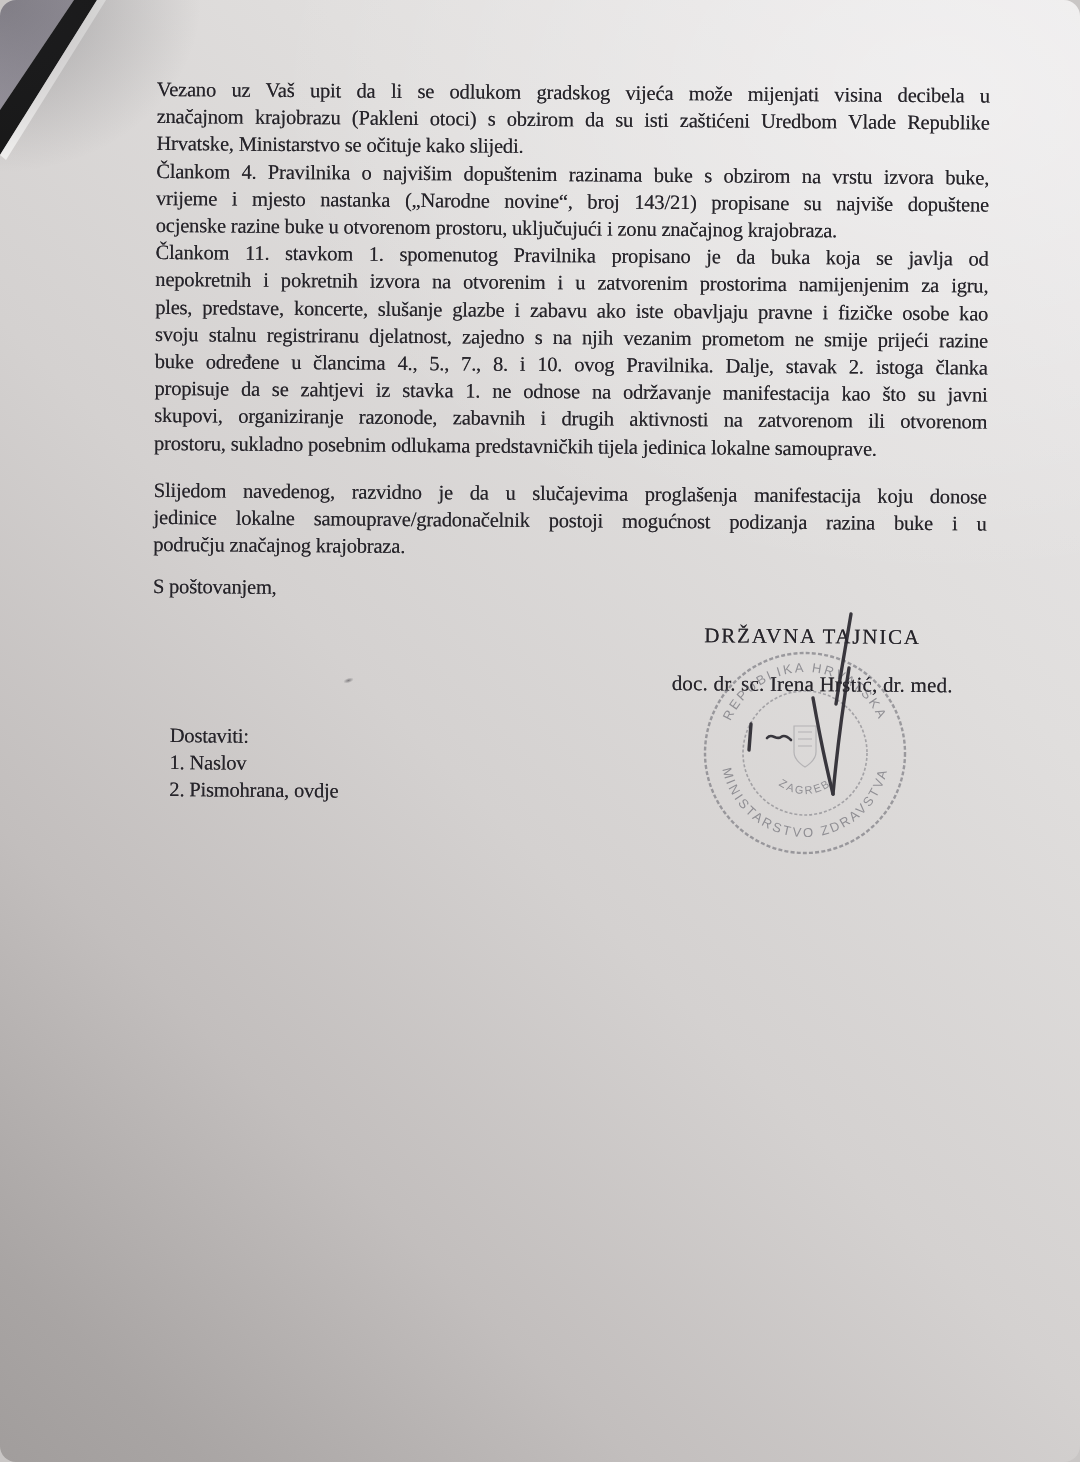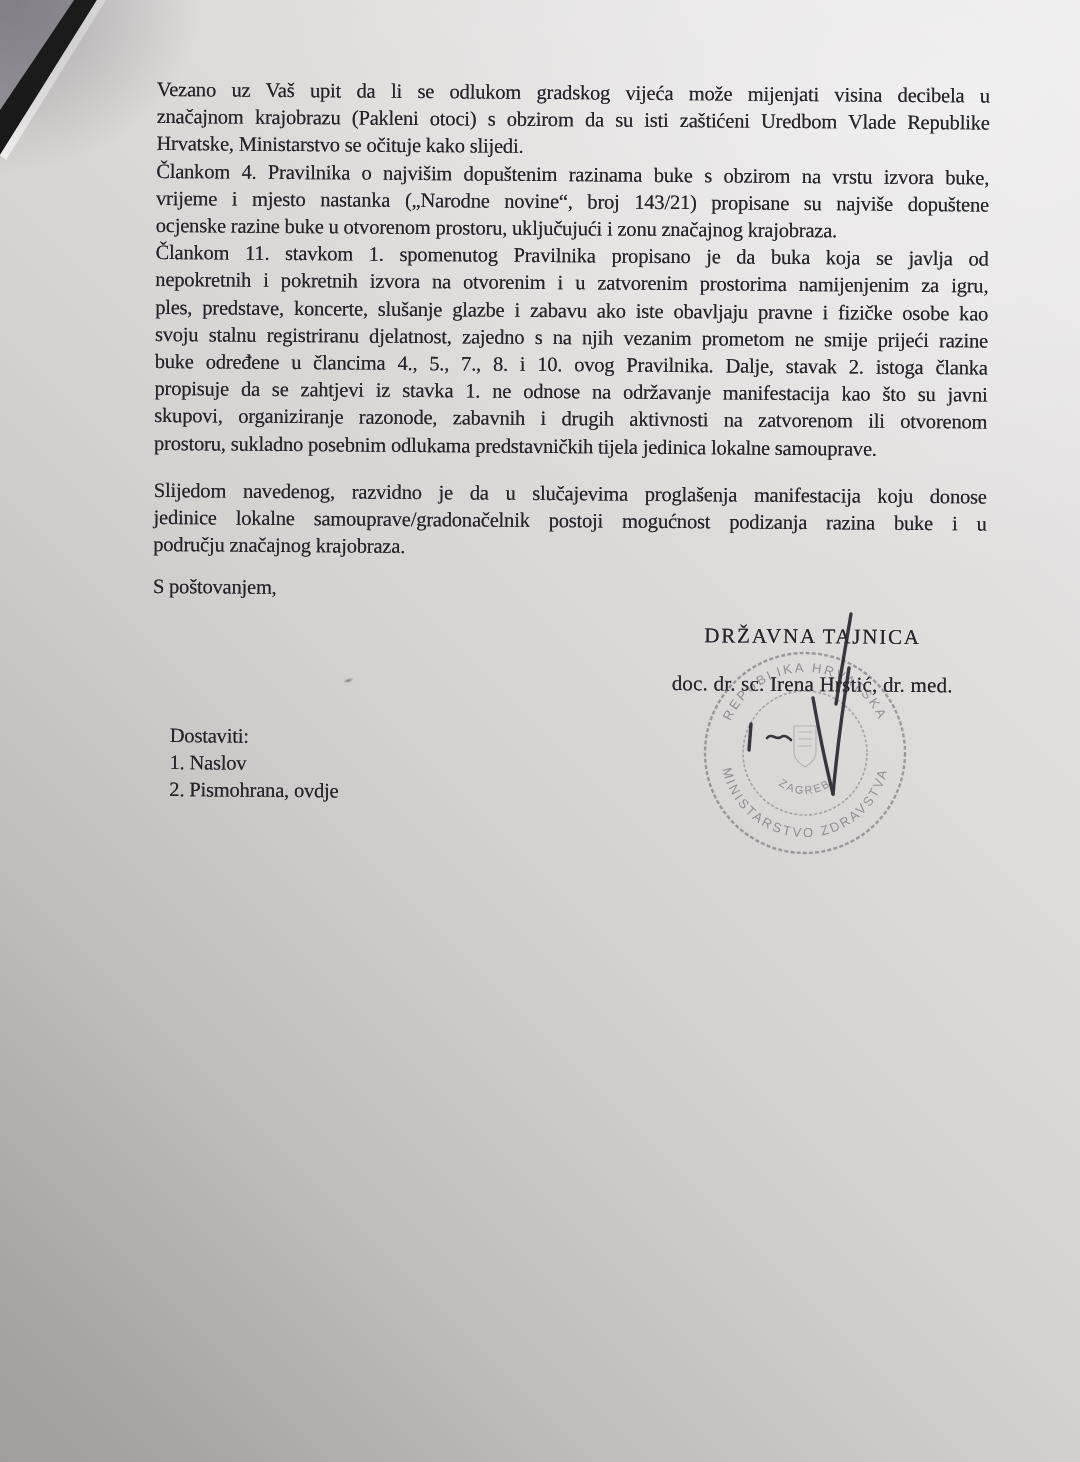--- a/index.html
+++ b/index.html
@@ -6,20 +6,21 @@
   body{
     width:1080px;height:1462px;overflow:hidden;
     font-family:"Liberation Serif","DejaVu Serif",serif;
     background:#c9c6c5;
   }
   .photo{
     position:relative;width:1080px;height:1462px;overflow:hidden;
     background:
       radial-gradient(1100px 800px at 88% 6%, rgba(255,255,255,0.38), rgba(255,255,255,0) 62%),
       linear-gradient(225deg,#eae8e9 0%,#e0dedd 30%,#d4d1d0 55%,#c2bebd 75%,#a9a5a4 92%,#a19d9c 100%);
+    border-radius: 16px;
   }
   
   .corner-gray{
     position:absolute;left:0;top:0;width:200px;height:220px;
     clip-path:polygon(0 0,74px 0,0 110px);
     background:linear-gradient(135deg,#a7a3ac 0%,#928e99 70%,#85818c 100%);
   }
   .corner-black{
     position:absolute;left:0;top:0;width:200px;height:220px;
     clip-path:polygon(74px 0,97px 0,0 155px,0 110px);

